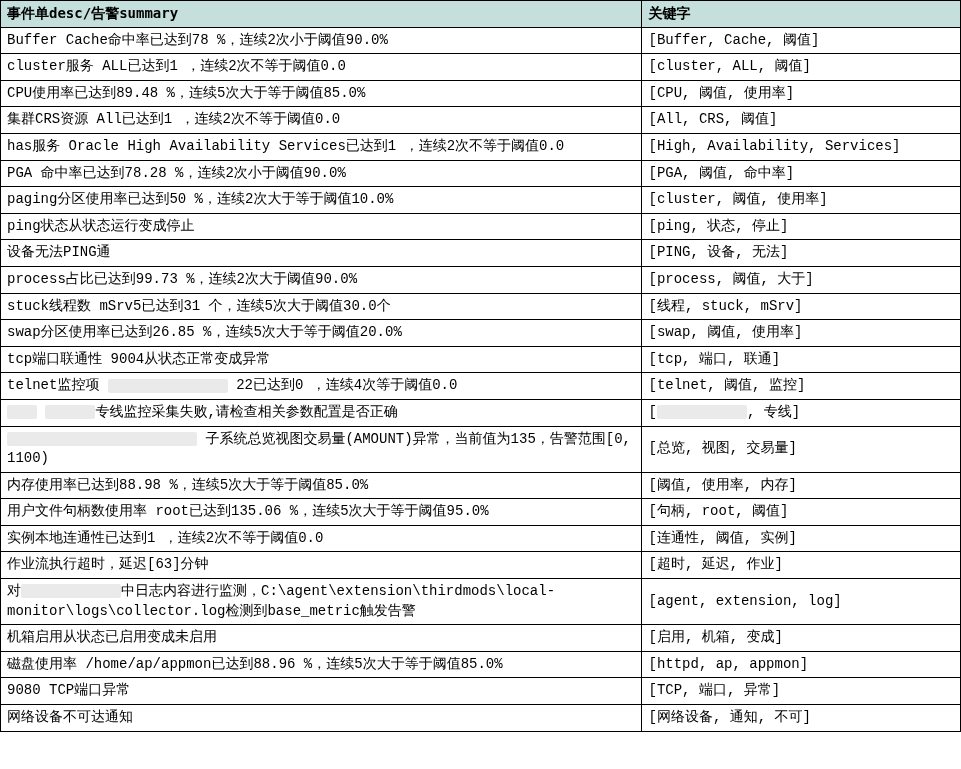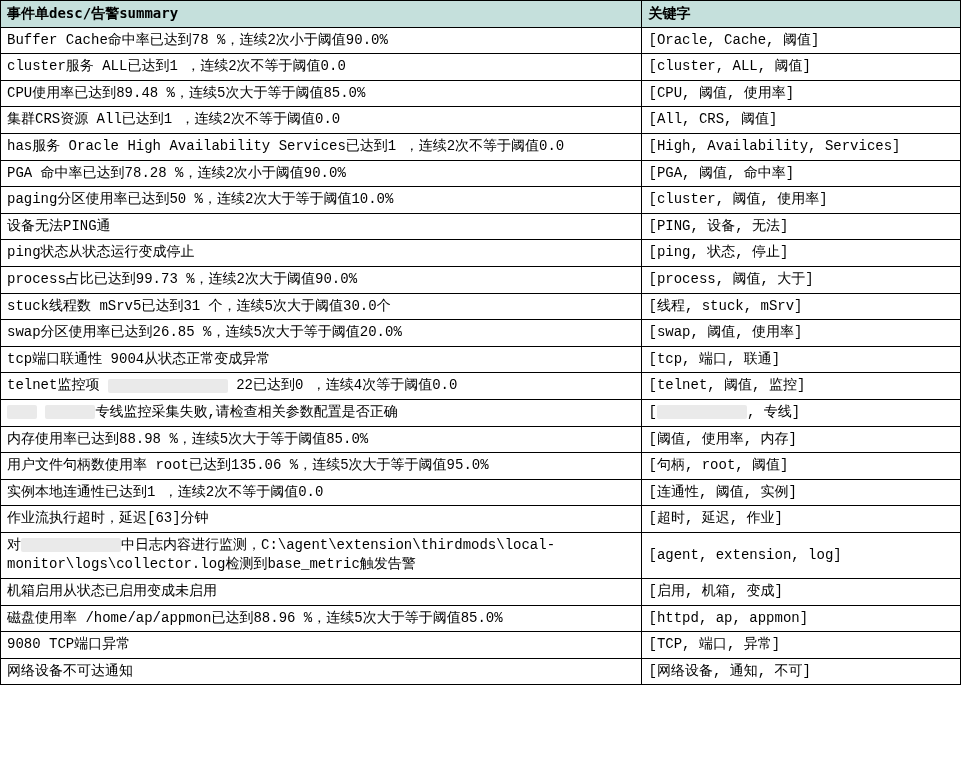--- a/index.html
+++ b/index.html
@@ -59,21 +59,21 @@
 <table>
   <thead>
     <tr>
       <th>事件单desc/告警summary</th>
       <th>关键字</th>
     </tr>
   </thead>
   <tbody id="table-body">
   <tr>
         <td class="desc-cell">Buffer Cache命中率已达到78 %，连续2次小于阈值90.0%</td>
-        <td class="kw-cell">[Oracle, Cache, 阈值]</td>
+        <td class="kw-cell">[Buffer, Cache, 阈值]</td>
       </tr>
       <tr>
         <td class="desc-cell">cluster服务 ALL已达到1 ，连续2次不等于阈值0.0</td>
         <td class="kw-cell">[cluster, ALL, 阈值]</td>
       </tr>
       <tr>
         <td class="desc-cell">CPU使用率已达到89.48 %，连续5次大于等于阈值85.0%</td>
         <td class="kw-cell">[CPU, 阈值, 使用率]</td>
       </tr>
       <tr>
@@ -86,26 +86,26 @@
       </tr>
       <tr>
         <td class="desc-cell">PGA 命中率已达到78.28 %，连续2次小于阈值90.0%</td>
         <td class="kw-cell">[PGA, 阈值, 命中率]</td>
       </tr>
       <tr>
         <td class="desc-cell">paging分区使用率已达到50 %，连续2次大于等于阈值10.0%</td>
         <td class="kw-cell">[cluster, 阈值, 使用率]</td>
       </tr>
       <tr>
+        <td class="desc-cell">ping状态从状态运行变成停止</td>
+        <td class="kw-cell">[ping, 状态, 停止]</td>
+      </tr>
+      <tr>
         <td class="desc-cell">设备无法PING通</td>
         <td class="kw-cell">[PING, 设备, 无法]</td>
-      </tr>
-      <tr>
-        <td class="desc-cell">ping状态从状态运行变成停止</td>
-        <td class="kw-cell">[ping, 状态, 停止]</td>
       </tr>
       <tr>
         <td class="desc-cell">process占比已达到99.73 %，连续2次大于阈值90.0%</td>
         <td class="kw-cell">[process, 阈值, 大于]</td>
       </tr>
       <tr>
         <td class="desc-cell">stuck线程数 mSrv5已达到31 个，连续5次大于阈值30.0个</td>
         <td class="kw-cell">[线程, stuck, mSrv]</td>
       </tr>
       <tr>
@@ -116,20 +116,24 @@
         <td class="desc-cell">tcp端口联通性 9004从状态正常变成异常</td>
         <td class="kw-cell">[tcp, 端口, 联通]</td>
       </tr>
       <tr>
         <td class="desc-cell">telnet监控项 <span class="redacted" style="width: 120px;">&nbsp;</span> 22已达到0 ，连续4次等于阈值0.0</td>
         <td class="kw-cell">[telnet, 阈值, 监控]</td>
       </tr>
       <tr>
         <td class="desc-cell"><span class="redacted" style="width: 30px;">&nbsp;</span> <span class="redacted" style="width: 50px;">&nbsp;</span>专线监控采集失败,请检查相关参数配置是否正确</td>
         <td class="kw-cell">[<span class="redacted" style="width: 90px;">&nbsp;</span>, 专线]</td>
+      </tr>
+      <tr>
+        <td class="desc-cell"><span class="redacted" style="width: 190px;">&nbsp;</span> 子系统总览视图交易量(AMOUNT)异常，当前值为135，告警范围[0, 1100)</td>
+        <td class="kw-cell">[总览, 视图, 交易量]</td>
       </tr>
       <tr>
         <td class="desc-cell">内存使用率已达到88.98 %，连续5次大于等于阈值85.0%</td>
         <td class="kw-cell">[阈值, 使用率, 内存]</td>
       </tr>
       <tr>
         <td class="desc-cell">用户文件句柄数使用率 root已达到135.06 %，连续5次大于等于阈值95.0%</td>
         <td class="kw-cell">[句柄, root, 阈值]</td>
       </tr>
       <tr>

